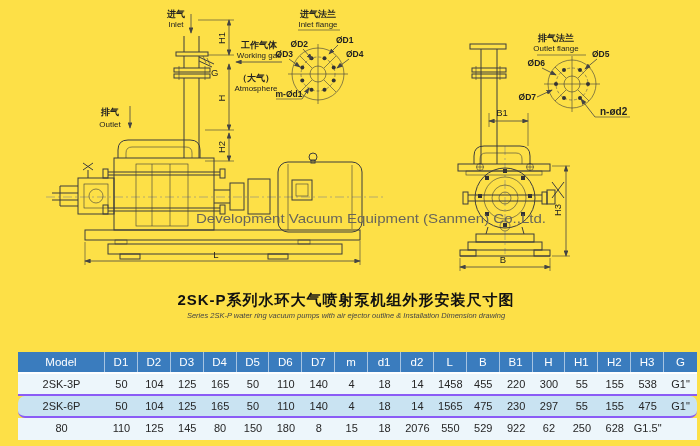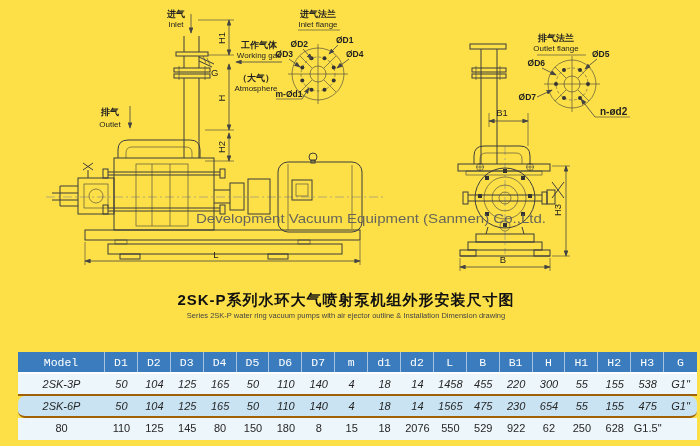--- a/index.html
+++ b/index.html
@@ -14,33 +14,33 @@
   .dash{stroke:#555;stroke-width:.6;fill:none;stroke-dasharray:3 2;}
   .zh{font-size:9px;font-weight:bold;}
   .en{font-size:8px;}
   .dimt{font-size:9.5px;}
   .flg{font-size:8.5px;font-weight:bold;}
   .wm{font-size:13.5px;fill:#5c5c5c;opacity:.92;}
   .bolt{fill:#333;stroke:none;}
   
   #titleblock{position:absolute;left:0;top:291px;width:692px;text-align:center;}
   #titleblock .zh-t{font-size:15px;font-weight:bold;color:#111;letter-spacing:1px;}
-  #titleblock .en-t{font-size:7.5px;color:#444;margin-top:1px;}
+  #titleblock .en-t{font-size:7.5px;color:#444;margin-top:1px;font-style:italic;}
   
   #dimtable{position:absolute;left:18px;top:352px;width:679px;}
   .trow{display:grid;grid-template-columns:87px repeat(18,1fr);height:22px;
         text-align:center;box-sizing:border-box;}
   .tcell{line-height:20px;height:22px;box-sizing:border-box;overflow:hidden;}
-  .thead{background:#3a7cbe;color:#fff;font-size:11.5px;border-bottom:2px solid #fff;font-family:Liberation Mono, monospace;}
+  .thead{background:#3a7cbe;color:#fff;font-size:11.5px;border-bottom:2px solid #fff;}
   .thead .tcell{border-right:1px solid rgba(255,255,255,.55);line-height:21px;}
   .thead .tcell:last-child{border-right:none;}
   .tbody{font-size:11px;color:#262626;}
   .r0,.r2{background:#edf6fb;}
   .r1{background:#c9e3f2;border-radius:7px;}
-  .r0,.r1{border-bottom:2px solid #a16207;font-style:italic;}
+  .r0,.r1{border-bottom:2px solid #8b5cf6;}
 </style>
 </head>
 <body>
 
 <div id="stage">
 
 <svg width="700" height="346" viewBox="0 0 700 346">
   <defs>
     <marker id="arr" markerWidth="8" markerHeight="6" refX="7" refY="3" orient="auto-start-reverse">
       <path d="M0,0 L8,3 L0,6 Z" fill="#444"></path>
@@ -349,21 +349,21 @@
     <div class="tcell">165</div>
     <div class="tcell">50</div>
     <div class="tcell">110</div>
     <div class="tcell">140</div>
     <div class="tcell">4</div>
     <div class="tcell">18</div>
     <div class="tcell">14</div>
     <div class="tcell">1565</div>
     <div class="tcell">475</div>
     <div class="tcell">230</div>
-    <div class="tcell">654</div>
+    <div class="tcell">297</div>
     <div class="tcell">55</div>
     <div class="tcell">155</div>
     <div class="tcell">475</div>
     <div class="tcell">G1"</div>
   </div>
   <div class="trow tbody r2">
     <div class="tcell">80</div>
     <div class="tcell">110</div>
     <div class="tcell">125</div>
     <div class="tcell">145</div>

